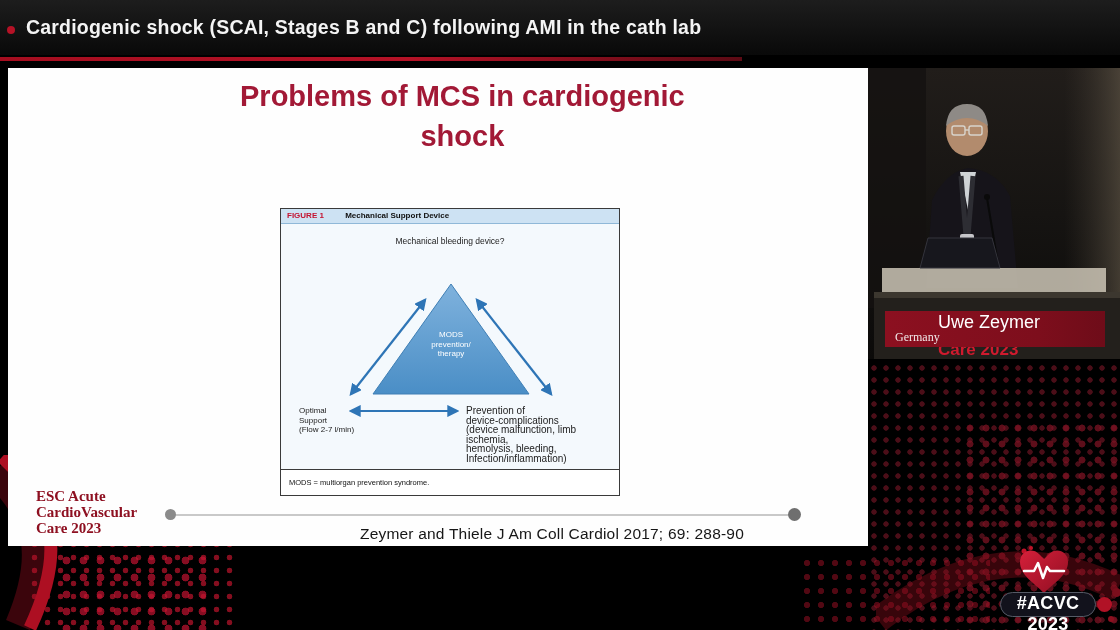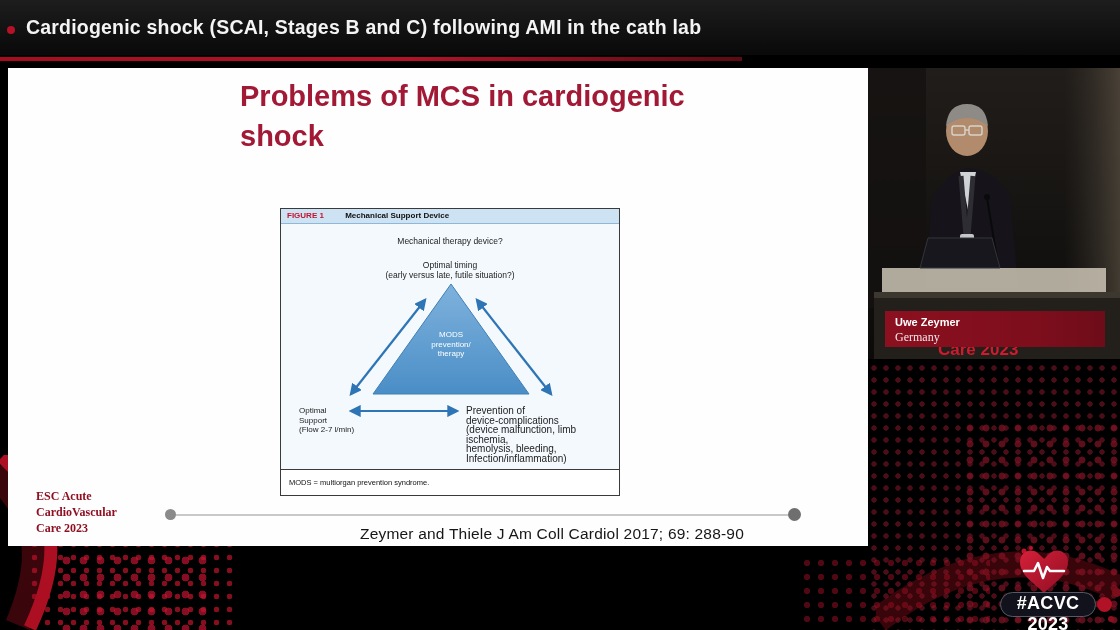--- a/index.html
+++ b/index.html
@@ -26,55 +26,55 @@
   .topbar{position:absolute;left:0;top:0;width:1120px;height:55px;
     background:linear-gradient(#1d1d1d,#090909);display:flex;align-items:center;z-index:5;}
   .bullet{position:absolute;left:7px;top:26px;width:8px;height:8px;border-radius:50%;background:#b51226;}
   .session-title{margin:0 0 0 26px;font-size:19.5px;font-weight:700;color:#f4f4f4;letter-spacing:.2px;}
   .topbar-underline{position:absolute;left:0;top:57px;width:742px;height:4px;z-index:5;
     background:linear-gradient(90deg,#a50d1f 0%,#b51226 55%,#5c0a14 100%);}
 
   
   .slide{position:absolute;left:8px;top:68px;width:860px;height:478px;background:#fefefe;z-index:4;}
   .slide-title{position:absolute;left:232px;top:8px;margin:0;font-size:29px;line-height:40px;
-    font-weight:700;color:#a21936;}
+    font-weight:700;color:#a21936;text-align:center;}
   .fig{position:absolute;left:272px;top:140px;width:340px;height:288px;margin:0;
     border:1px solid #3a3a3a;background:#fff;box-sizing:border-box;}
   .fig-head{height:15px;background:#cde2f3;border-bottom:1px solid #8fb8d8;
     padding:2px 6px 0 6px;font-size:8px;font-weight:700;box-sizing:border-box;}
   .fig-label{color:#c41230;}
   .fig-heading{color:#101010;margin-left:19px;}
   .fig-body{position:relative;height:245px;background:#f4f9fd;}
   .fig-body svg{position:absolute;left:0;top:0;width:100%;height:100%;}
   .fig-q{position:absolute;left:0;top:12px;width:100%;text-align:center;font-size:8.5px;color:#222;z-index:2;}
   .fig-timing{position:absolute;left:0;top:36px;width:100%;text-align:center;font-size:8.5px;
     line-height:10px;color:#222;z-index:2;}
   .fig-center{position:absolute;left:130px;top:106px;width:80px;text-align:center;font-size:8px;
     line-height:9.5px;color:#fff;z-index:2;}
   .fig-left{position:absolute;left:18px;top:182px;font-size:8px;line-height:9.5px;color:#222;z-index:2;}
   .fig-right{position:absolute;left:185px;top:182px;width:148px;font-size:10px;line-height:9.5px;color:#222;z-index:2;}
   .fig-foot{height:26px;border-top:1px solid #3a3a3a;background:#fff;box-sizing:border-box;
     padding:8px 0 0 8px;font-size:7.5px;color:#111;}
   .esc-logo{position:absolute;left:28px;top:420px;font-family:"Liberation Serif",serif;
-    font-weight:700;font-size:12px;line-height:16px;color:#8e1021;}
+    font-weight:700;font-size:15px;line-height:16px;color:#8e1021;}
   .progress{position:absolute;left:164px;top:446px;width:622px;height:2px;background:#c9c9c9;cursor:pointer;}
   .p-dot{position:absolute;border-radius:50%;}
   .p-dot-left{left:-7px;top:-5px;width:11px;height:11px;background:#8b8b8b;}
   .p-dot-right{right:-7px;top:-6px;width:13px;height:13px;background:#6f6f6f;}
   .citation{position:absolute;left:244px;top:457px;width:600px;text-align:center;
     font-size:15.5px;color:#161616;letter-spacing:.2px;}
 
   
   .video{position:absolute;left:868px;top:68px;width:252px;height:291px;z-index:4;background:#131110;}
   .video-art{position:absolute;left:0;top:0;width:252px;height:291px;}
   .screen-text{position:absolute;left:70px;top:272px;font-size:17px;font-weight:700;color:#d01a2e;z-index:2;}
   .name-badge{position:absolute;left:17px;top:243px;width:220px;height:36px;z-index:3;
     background:linear-gradient(90deg,#8c1020 0%,#7d0e1c 70%,#6e0c19 100%);
     box-sizing:border-box;padding:3px 0 0 10px;}
-  .badge-name{font-size:11px;font-weight:700;color:#fff;line-height:16px;}
+  .badge-name{font-size:18px;font-weight:400;color:#fff;line-height:16px;margin-left:43px;}
   .badge-country{font-size:12px;color:#f2e9ea;line-height:14px;font-family:Liberation Serif, serif;}
 
   
   .heart{position:absolute;left:1016px;top:545px;width:56px;height:52px;z-index:5;}
   .hashtag{position:absolute;left:1000px;top:592px;width:96px;height:25px;z-index:6;
     background:#12121c;border:1.5px solid #555a66;border-radius:14px;box-sizing:border-box;
     color:#fff;font-size:18px;font-weight:700;text-align:center;line-height:21px;letter-spacing:.3px;}
   .edge-dot{position:absolute;border-radius:50%;z-index:5;}
   .edge-dot-1{left:1097px;top:597px;width:15px;height:15px;background:#b11226;}
   .edge-dot-2{left:1112px;top:588px;width:9px;height:9px;background:#7c0e1c;}
@@ -123,23 +123,21 @@
             </linearGradient>
             <marker id="arr" viewBox="0 0 10 10" refX="8" refY="5" markerWidth="5.5" markerHeight="5.5" orient="auto-start-reverse">
               <path d="M0,0 L10,5 L0,10 z" fill="#2e75b6"></path>
             </marker>
           </defs>
           <polygon points="92,170 248,170 170,60" fill="url(#triGrad)" stroke="#3f7fb5" stroke-width="1"></polygon>
           <line x1="144" y1="76" x2="70" y2="170" stroke="#2e75b6" stroke-width="2.2" marker-start="url(#arr)" marker-end="url(#arr)"></line>
           <line x1="196" y1="76" x2="270" y2="170" stroke="#2e75b6" stroke-width="2.2" marker-start="url(#arr)" marker-end="url(#arr)"></line>
           <line x1="70" y1="187" x2="176" y2="187" stroke="#2e75b6" stroke-width="2.2" marker-start="url(#arr)" marker-end="url(#arr)"></line>
         </svg>
-        <div class="fig-q">Mechanical therapy device?</div>
-        <div class="fig-timing pre">Optimal timing
-(early versus late, futile situation?)</div>
+        <div class="fig-q">Mechanical bleeding device?</div>
         <div class="fig-center pre">MODS
 prevention/
 therapy</div>
         <div class="fig-left pre">Optimal
 Support
 (Flow 2-7 l/min)</div>
         <div class="fig-right pre">Prevention of
 device-complications
 (device malfunction, limb ischemia,
 hemolysis, bleeding,

